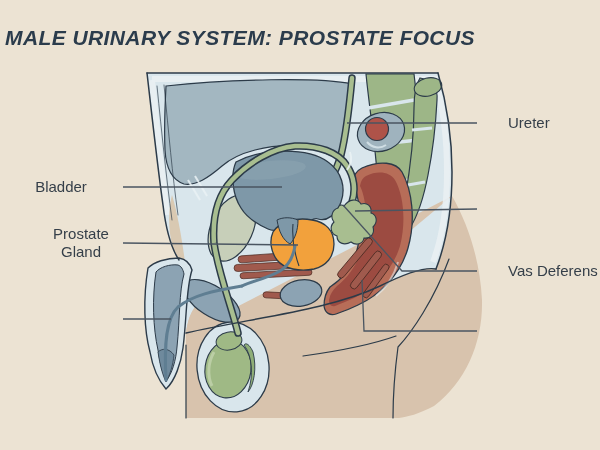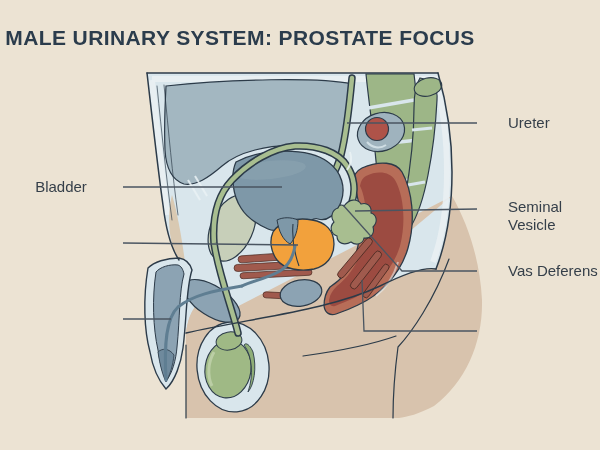--- a/index.html
+++ b/index.html
@@ -7,21 +7,21 @@
     position:relative;
     width:600px;height:450px;
     background:#ECE3D3;
     overflow:hidden;
     font-family:"Liberation Sans","DejaVu Sans",sans-serif;
   }
   #title{
     position:absolute;top:26px;left:0;width:480px;
     text-align:center;
     font-size:21px;font-weight:700;letter-spacing:.4px;
-    color:#2B3C4C;line-height:24px;
+    color:#2B3C4C;line-height:24px;font-style:italic;
   }
   .lbl{
     position:absolute;
     font-size:15px;line-height:18px;
     color:#353F49;
   }
   .lbl.left{right:484px;text-align:center;}
   .lbl.right{left:508px;text-align:left;}
   svg{position:absolute;top:0;left:0;}
 </style>
@@ -181,21 +181,21 @@
       <path d="M477,209 L355,211"></path>
       <path d="M477,271 L402,271 L343,205"></path>
       <path d="M477,331 L364,331 L362,280"></path>
     </g>
   </svg>
 
   <div id="title">MALE URINARY SYSTEM: PROSTATE FOCUS</div>
 
   <div class="lbl left" style="top:178px;width:110px">Bladder</div>
 
+  <div class="lbl left" style="top:225px;width:70px">Prostate Gland</div>
 
 
   <div class="lbl right" style="top:114px;width:112px">Ureter</div>
 
-  <div class="lbl right" style="top:198px;width:80px">Seminal Vesicle</div>
 
   <div class="lbl right" style="top:262px;width:112px">Vas Deferens</div>
 
 </div>
 
 </body></html>

